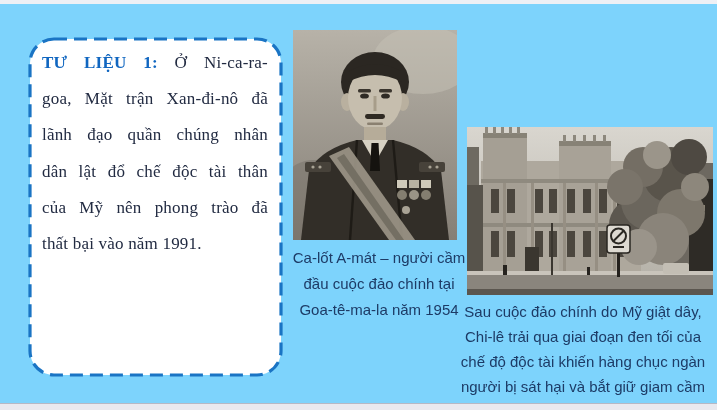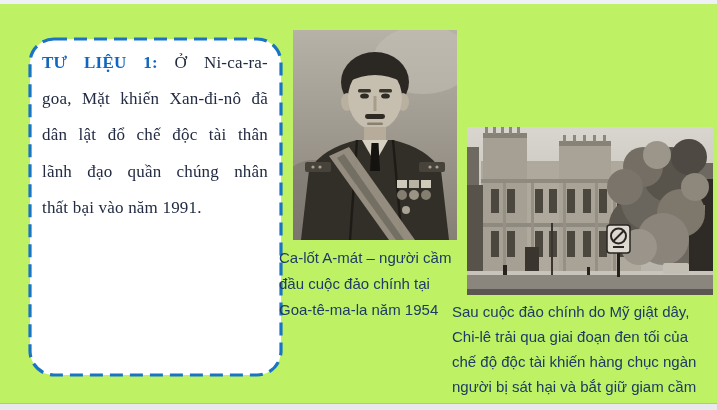--- a/index.html
+++ b/index.html
@@ -1,18 +1,18 @@
 <!DOCTYPE html>
 <html><head>
 <meta charset="utf-8">
 <style>
   html,body{margin:0;padding:0;background:#c9ccd9;}
   .slide{
     position:relative;width:717px;height:410px;overflow:hidden;
-    background:#bef264;
+    background:#7dd3fc;
     font-family:"Liberation Sans","DejaVu Sans",sans-serif;
   }
   .edge-top{position:absolute;left:0;top:0;width:717px;height:4px;background:#eef0f5;}
   .edge-bottom-line{position:absolute;left:0;top:403px;width:717px;height:1px;background:#b5b8c5;}
   .edge-bottom{position:absolute;left:0;top:404px;width:717px;height:6px;background:#e8e9ef;}
 
   
   .textbox{position:absolute;left:28px;top:37px;width:255px;height:340px;}
   .tb-border{position:absolute;left:0;top:0;}
   .tb-text{
@@ -27,41 +27,42 @@
   .tb-line.last{text-align-last:left;}
   .tb-title{font-weight:bold;color:#1066c0;}
 
   
   .photo{position:absolute;display:block;}
   .photo-portrait{left:293px;top:30px;}
   .photo-building{left:467px;top:127px;}
 
   
   .cap{
-    position:absolute;text-align:left;white-space:pre-line;
+    position:absolute;text-align:center;white-space:pre-line;
     color:#1d3b66;font-size:15px;
   }
   .cap-portrait{left:279px;top:245px;width:200px;line-height:26px;}
   .cap-building{left:452px;top:299px;width:262px;line-height:25px;}
 </style>
 </head>
 <body>
 
 <div class="slide">
   <div class="edge-top"></div>
 
   <div class="textbox">
     <svg class="tb-border" width="255" height="340" viewBox="0 0 255 340">
       <rect x="2" y="2" width="251" height="336" rx="24" ry="24" fill="#ffffff" stroke="#1a74c4" stroke-width="3.2" stroke-dasharray="13 7"></rect>
     </svg>
     <div class="tb-text">
       <div class="tb-line"><span class="tb-title">TƯ LIỆU 1:</span><span> Ở Ni-ca-ra-</span></div>
-      <div class="tb-line">goa, Mặt khiến Xan-đi-nô đã</div>
+      <div class="tb-line">goa, Mặt trận Xan-đi-nô đã</div>
+      <div class="tb-line">lãnh đạo quần chúng nhân</div>
       <div class="tb-line">dân lật đổ chế độc tài thân</div>
-      <div class="tb-line">lãnh đạo quần chúng nhân</div>
+      <div class="tb-line">của Mỹ nên phong trào đã</div>
       <div class="tb-line last">thất bại vào năm 1991.</div>
     </div>
   </div>
 
   <svg class="photo photo-portrait" width="164" height="210" viewBox="0 0 164 210">
     <defs>
       <linearGradient id="pg" x1="0" y1="0" x2="0" y2="1">
         <stop offset="0" stop-color="#b7b2a8"></stop>
         <stop offset="1" stop-color="#857f76"></stop>
       </linearGradient>

